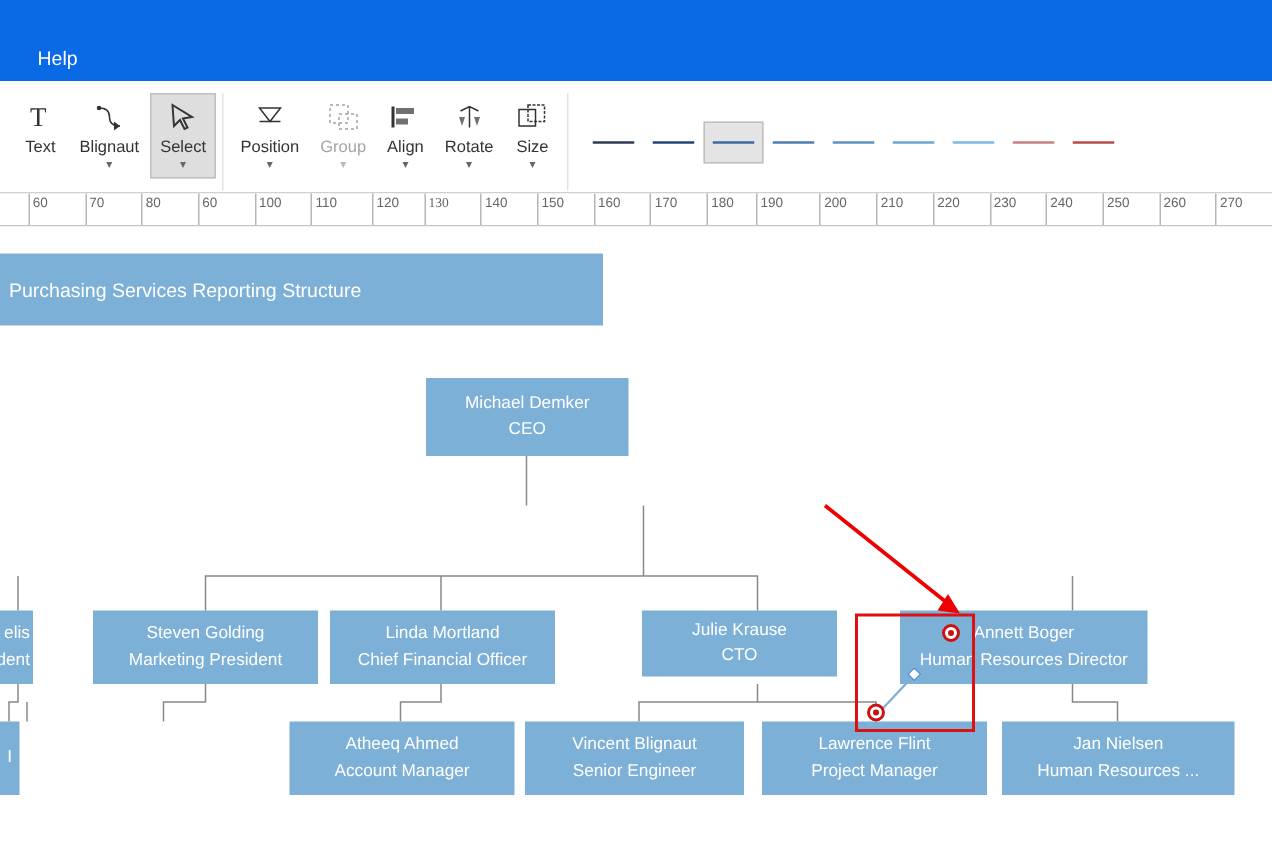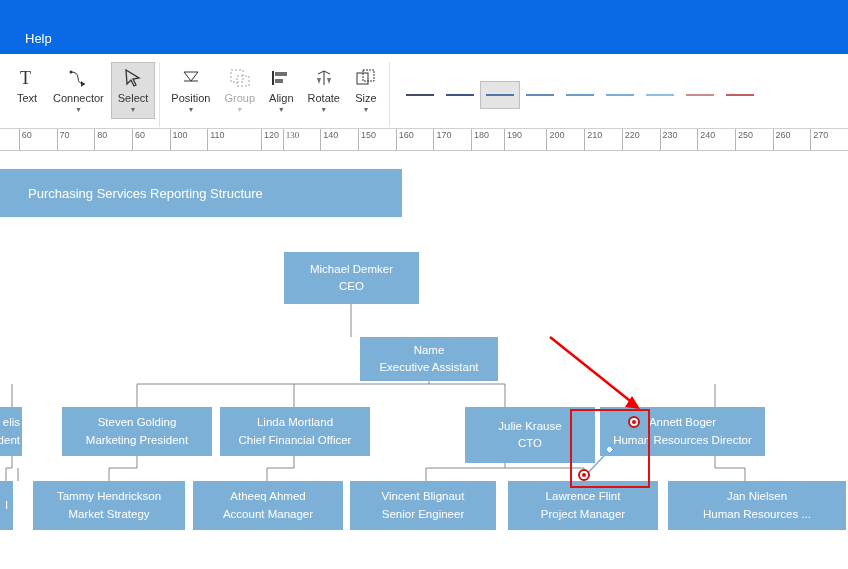--- a/index.html
+++ b/index.html
@@ -16,21 +16,21 @@
   .rbtn .lbl { font-size: 11px; color: #333; }
   .rbtn .drop { font-size: 8px; color: #666; margin-top: 1px; }
   .lines { display: flex; align-items: center; gap: 0; padding: 0 10px; height: 65px; }
   .lswatch { width: 40px; height: 28px; display: flex; align-items: center; justify-content: center; cursor: pointer; border: 1px solid transparent; }
   .lswatch.sel { background: #e4e4e4; border: 1px solid #bfbfbf; }
   .llinewrap { width: 28px; display: block; }
   .ruler { height: 22px; background: #fff; border-bottom: 1px solid #c5c5c5; position: relative; font-size: 9px; color: #666; }
   .ruler .tick { position: absolute; top: 0; height: 100%; border-left: 1px solid #b5b5b5; }
   .ruler .tick span { position: absolute; top: 1px; left: 2px; }
   .canvas { position: relative; height: 418px; background: #fff; }
-  .titleband { position: absolute; left: 0; top: 18px; width: 402px; height: 48px; background: #7db0d6; color: #fff; display: flex; align-items: center; padding-left: 28px; font-size: 13px; }
+  .titleband { position: absolute; left: 0; top: 18px; width: 402px; height: 48px; background: #7db0d6; color: #fff; display: flex; align-items: center; padding-left: 6px; font-size: 13px; }
   .node { position: absolute; background: #7db0d6; color: #fff; text-align: right; font-size: 11.5px; display: flex; flex-direction: column; align-items: center; justify-content: center; line-height: 1.5; }
   .node .name { }
   .node .role { }
   .lineconn { stroke: #888; stroke-width: 1; fill: none; }
   .selbox { position: absolute; border: 2px solid #d11; }
   .handle { width: 12px; height: 12px; border: 2px solid #c11; border-radius: 50%; background: #fff; position: absolute; }
   .handle::after { content: ""; width: 4px; height: 4px; background: #c11; border-radius: 50%; position: absolute; top: 2px; left: 2px; }
   .diag { stroke: #7eaed4; stroke-width: 1.5; }
   .midhandle { width: 7px; height: 7px; border: 1px solid #4a90d9; background: #fff; position: absolute; transform: rotate(45deg); }
   .arrow { position: absolute; }
@@ -55,21 +55,21 @@
       <div class="lbl">Text</div>
     </div>
     <div class="rbtn">
       <div class="ico">
           <svg width="22" height="20">
             <circle cx="4" cy="4" r="1.5" fill="#333"></circle>
             <path d="M4 4 Q 11 4 11 10 Q 11 16 18 16" stroke="#333" fill="none"></path>
             <polygon points="18,16 14,13 14,19" fill="#333"></polygon>
           </svg>
         </div>
-      <div class="lbl">Connector</div>
+      <div class="lbl">Blignaut</div>
       <div class="drop">▾</div>
     </div>
     <div class="rbtn selected">
       <div class="ico">
           <svg width="20" height="20">
             <path d="M3 2 L16 10 L10 11 L13 17 L11 18 L8 12 L4 16 Z" fill="none" stroke="#333" stroke-width="1.3"></path>
           </svg>
         </div>
       <div class="lbl">Select</div>
       <div class="drop">▾</div>
@@ -189,21 +189,21 @@
     </div>
     <div class="tick" style="left: 131.911px;">
       <span>60</span>
     </div>
     <div class="tick" style="left: 169.6px;">
       <span>100</span>
     </div>
     <div class="tick" style="left: 207.289px;">
       <span>110</span>
     </div>
-    <div class="tick" style="left: 261px;">
+    <div class="tick" style="left: 248px;">
       <span>120</span>
     </div>
     <div class="tick" style="left: 282.667px; font-family: Liberation Serif, serif;">
       <span>130</span>
     </div>
     <div class="tick" style="left: 320.356px;">
       <span>140</span>
     </div>
     <div class="tick" style="left: 358.044px;">
       <span>150</span>
@@ -267,66 +267,58 @@
     <path class="lineconn" d="M18 317 L18 330"></path>
 
     <line class="diag" x1="585" y1="325" x2="635" y2="272"></line>
   </svg>
 
   <div class="node" style="left:284px;top:101px;width:135px;height:52px">
     <div class="name">Michael Demker</div>
       <div class="role">CEO</div>
   </div>
 
-  <div class="node" style="left:360px;top:186px;width:138px;height:44px">
-    <div class="name">Name</div>
-      <div class="role">Executive Assistant</div>
-  </div>
 
   <div class="node" style="left:0;top:256px;width:22px;height:49px;align-items:flex-end;padding-right:2px">
     <div>elis</div>
       <div>dent</div>
   </div>
   <div class="node" style="left:62px;top:256px;width:150px;height:49px">
     <div>Steven Golding</div>
       <div>Marketing President</div>
   </div>
   <div class="node" style="left:220px;top:256px;width:150px;height:49px">
     <div>Linda Mortland</div>
       <div>Chief Financial Officer</div>
   </div>
-  <div class="node" style="left:465px;top:256px;width:130px;height:56px">
+  <div class="node" style="left:428px;top:256px;width:130px;height:44px">
     <div>Julie Krause</div>
       <div>CTO</div>
   </div>
   <div class="node" style="left:600px;top:256px;width:165px;height:49px">
     <div>Annett Boger</div>
       <div>Human Resources Director</div>
   </div>
 
   <div class="node" style="left:0;top:330px;width:13px;height:49px">
     <div>I</div>
   </div>
-  <div class="node" style="left:33px;top:330px;width:152px;height:49px">
-    <div>Tammy Hendrickson</div>
-      <div>Market Strategy</div>
-  </div>
   <div class="node" style="left:193px;top:330px;width:150px;height:49px">
     <div>Atheeq Ahmed</div>
       <div>Account Manager</div>
   </div>
   <div class="node" style="left:350px;top:330px;width:146px;height:49px">
     <div>Vincent Blignaut</div>
       <div>Senior Engineer</div>
   </div>
   <div class="node" style="left:508px;top:330px;width:150px;height:49px">
     <div>Lawrence Flint</div>
       <div>Project Manager</div>
   </div>
-  <div class="node" style="left:668px;top:330px;width:178px;height:49px">
+  <div class="node" style="left:668px;top:330px;width:155px;height:49px">
     <div>Jan Nielsen</div>
       <div>Human Resources ...</div>
   </div>
 
   <div class="selbox" style="left:570px;top:258px;width:80px;height:79px">
     <div class="handle" style="left:56px;top:5px"></div>
     <div class="handle" style="left:6px;top:58px"></div>
     <div class="midhandle" style="left:34px;top:35px"></div>
   </div>
 

